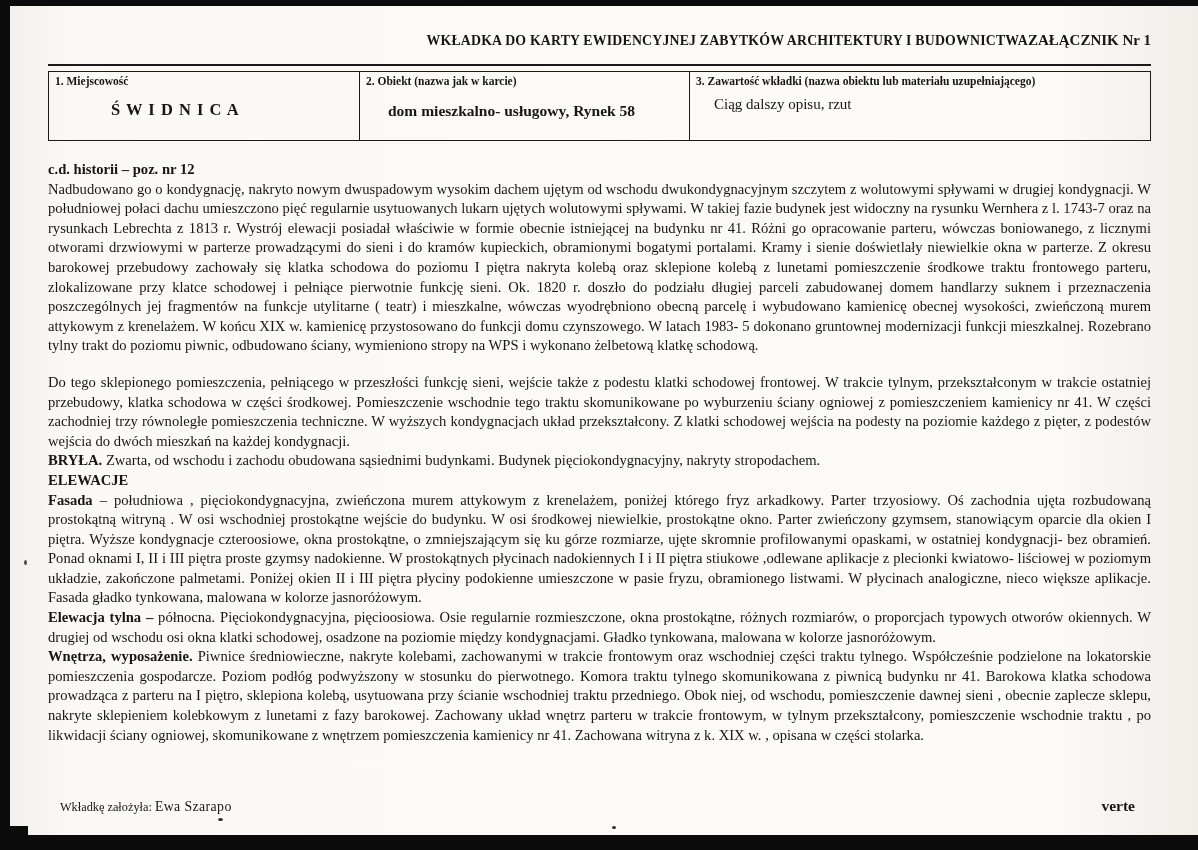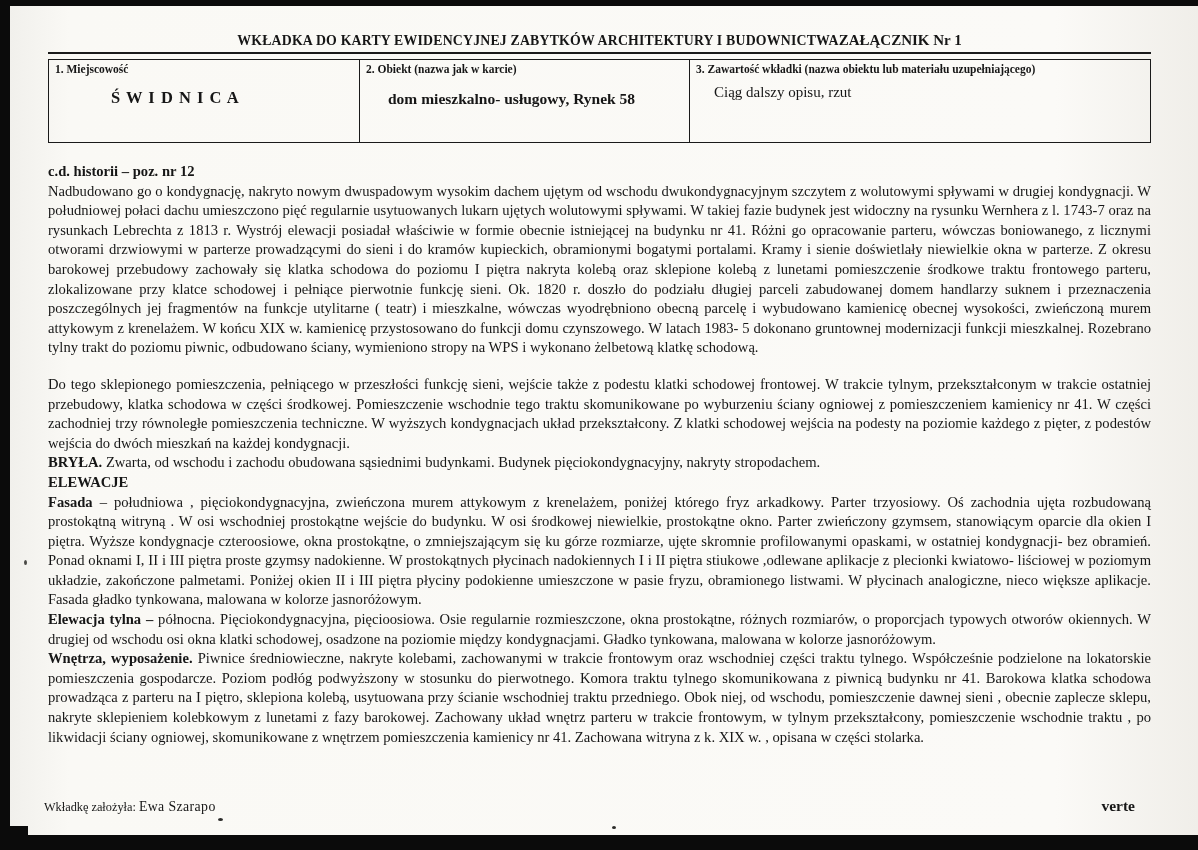--- a/index.html
+++ b/index.html
@@ -10,49 +10,49 @@
     position: relative; overflow: hidden;
     font-family: "Liberation Serif", serif;
     color: #161616;
   }
   .paper {
     position: absolute; left: 10px; top: 6px; right: 0; bottom: 15px;
     background: linear-gradient(90deg, #f1f0ec 0%, #faf9f5 5%, #fbfaf7 88%, #f0eee9 100%);
     padding: 26px 47px 0 38px;
   }
   .title-row {
-    display: flex; justify-content: center; align-items: flex-end;
-    border-bottom: 2px solid #1a1a1a; padding-bottom: 3px;
+    display: flex; justify-content: flex-end; align-items: flex-end;
+    border-bottom: 2px solid #1a1a1a; padding-bottom: 15px;
   }
   .doc-title { font-weight: bold; font-size: 13.8px; letter-spacing: 0.2px; }
   .attachment { font-weight: bold; font-size: 15px; white-space: nowrap; font-family: Liberation Serif, serif; }
 
   .form-table {
-    display: flex; border: 1.8px solid #1a1a1a; margin-top: 5px; height: 84px;
+    display: flex; border: 1.8px solid #1a1a1a; margin-top: 5px; height: 70px;
     background: transparent;
   }
   .form-cell { padding: 3px 6px; }
   .c1 { width: 311px; border-right: 1.6px solid #1a1a1a; }
   .c2 { width: 330px; border-right: 1.6px solid #1a1a1a; }
   .c3 { flex: 1; }
   .cell-label { font-size: 11.5px; font-weight: bold; }
   .v1 { font-weight: bold; font-size: 16.5px; letter-spacing: 1px; margin-top: 13px; padding-left: 56px; }
   .v2 { font-weight: bold; font-size: 15.5px; margin-top: 15px; padding-left: 22px; }
   .v3 { font-size: 15px; margin-top: 9px; padding-left: 18px; }
 
   .doc-body { margin-top: 19px; font-size: 14.6px; line-height: 19.6px; text-align: justify; }
   .doc-body p { margin: 0; }
   .sec-head { font-weight: bold; }
   .gap-sm { height: 17px; }
   .b { font-weight: bold; margin-top: 24px; }
   .instalacje { margin-top: 17px; font-size: 15px; }
   .instalacje .b { letter-spacing: 1.4px; }
 
   .footer-row {
-    position: absolute; left: 34px; right: 47px; bottom: 20px;
+    position: absolute; left: 50px; right: 47px; bottom: 20px;
     display: flex; justify-content: space-between; align-items: baseline;
   }
   .author { font-size: 12.3px; }
   .author .name { font-size: 13.8px; letter-spacing: 0.4px; }
   .verte { font-weight: bold; font-size: 15.5px; padding-right: 16px; text-align: center; }
 
   
   .blob-bl { position: absolute; left: 0; bottom: 0; width: 28px; height: 24px; background: #0b0b0b; }
   .speck { position: absolute; background: #2c2c2a; border-radius: 50%; }
   .speck1 { left: 218px; top: 818px; width: 5px; height: 3px; }

